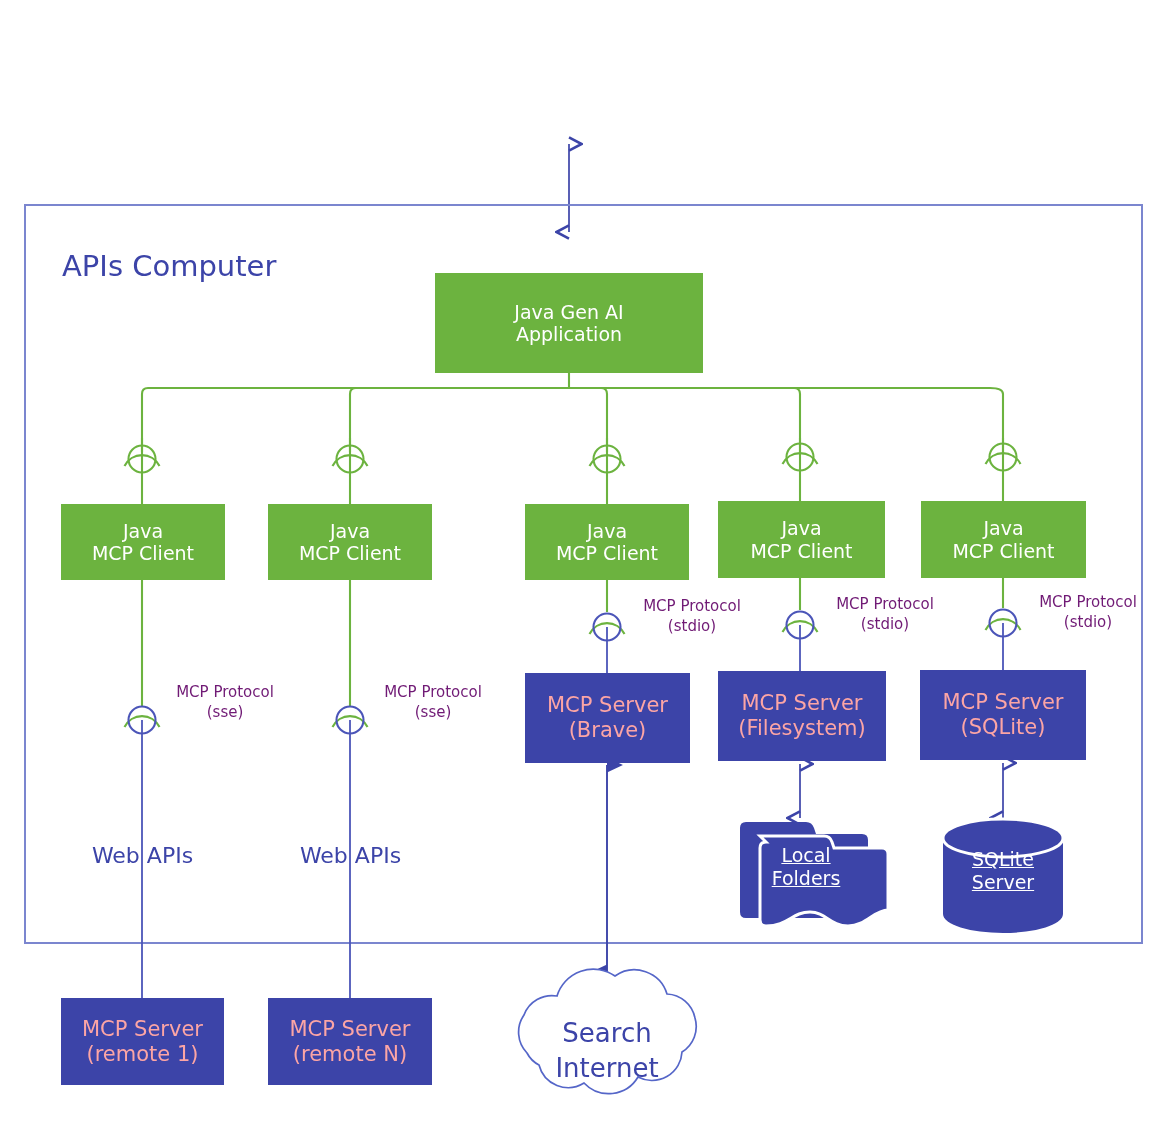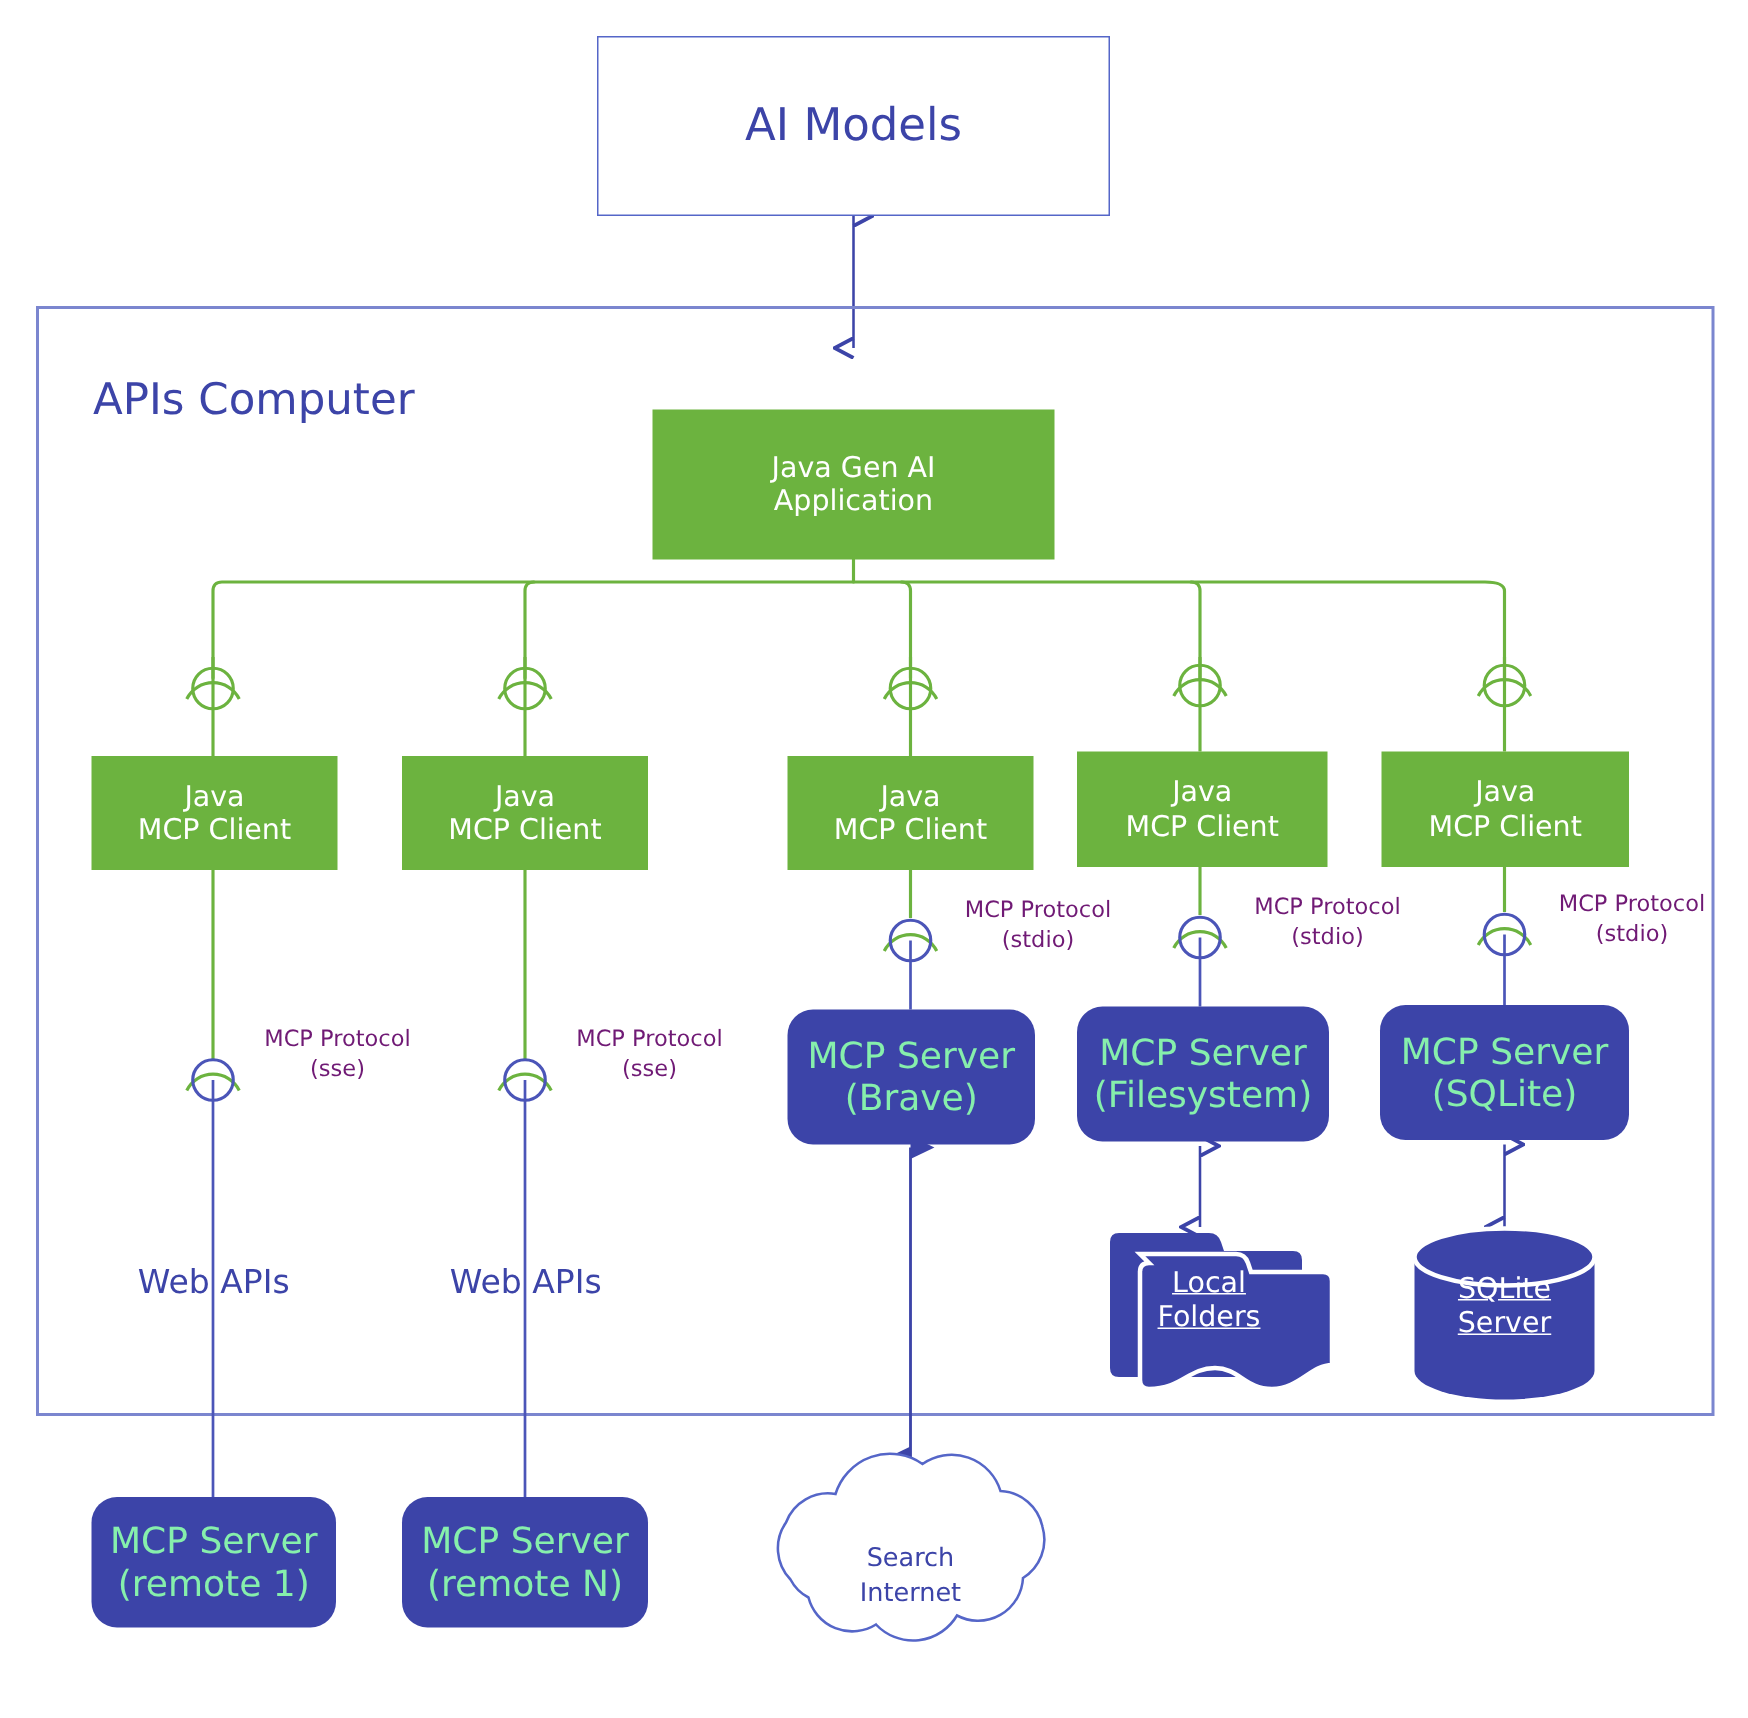--- a/index.html
+++ b/index.html
@@ -5,28 +5,28 @@
   html,body{margin:0;padding:0;background:#ffffff;}
   body{
     font-family:"DejaVu Sans","Liberation Sans",sans-serif;
     width:1165px;height:1145px;position:relative;overflow:hidden;
   }
   #stage{position:absolute;left:0;top:0;width:1165px;height:1145px;}
   svg.layer{position:absolute;left:0;top:0;width:1165px;height:1145px;}
   .node{position:absolute;display:flex;align-items:center;justify-content:center;
         text-align:center;line-height:1.18;box-sizing:border-box;}
   .green-box{background:#6CB33F;color:#ffffff;font-size:19px;}
-  .blue-box{background:#3C44A8;color:#86efac;font-size:24px;border-radius:17px;}
+  .blue-box{background:#3C44A8;color:#fca5a5;font-size:21px;}
   .ai-box{background:#ffffff;border:1.6px solid #5566C8;color:#3C44A8;font-size:30px;}
   .lbl{position:absolute;color:#701a75;font-size:15px;line-height:1.35;text-align:center;}
   .lbl-big{position:absolute;color:#3C44A8;font-size:22px;line-height:1.3;text-align:center;}
   .your-computer{position:absolute;color:#3C44A8;font-size:29px;}
   .shape-txt{position:absolute;color:#ffffff;font-size:19px;line-height:1.2;text-align:center;
              display:flex;align-items:center;justify-content:center;text-decoration:underline;}
-  .cloud-txt{position:absolute;color:#3C44A8;font-size:17px;line-height:1.35;text-align:center;
+  .cloud-txt{position:absolute;color:#3C44A8;font-size:26px;line-height:1.35;text-align:center;
              display:flex;align-items:center;justify-content:center;}
 </style>
 </head>
 <body>
 
 <div id="stage">
 
   <svg class="layer" viewBox="0 0 1165 1145">
     <defs>
       <marker id="arrU" markerWidth="9" markerHeight="9" refX="4.5" refY="8.2" orient="auto" markerUnits="strokeWidth">
@@ -152,23 +152,20 @@
                c-18,0 -22,14 -44,14 q-6,0 -6,-6 v-72 q0,-6 6,-6 Z" fill="#3C44A8" stroke="#ffffff" stroke-width="3"></path>
     </g>
 
     <g>
       <path d="M943,838 v76 a60,19 0 0 0 120,0 v-76 Z" fill="#3C44A8"></path>
       <ellipse cx="1003" cy="838" rx="60" ry="19" fill="#3C44A8"></ellipse>
       <ellipse cx="1003" cy="838" rx="60" ry="19" fill="none" stroke="#ffffff" stroke-width="3"></ellipse>
     </g>
   </svg>
 
-  <div class="node ai-box" style="left:398px;top:24px;width:342px;height:120px;">
-    <span>AI Models</span>
-  </div>
 
   <div class="your-computer" style="left:62px;top:249px;">APIs Computer</div>
 
   <div class="node green-box" style="left:435px;top:237px;width:268px;height:100px;margin-top:36px;">
     <span class="nl">Java Gen AI<br>Application</span>
   </div>
 
   <div class="node green-box" style="left:61px;top:504px;width:164px;height:76px;">
     <span class="nl">Java<br>MCP Client</span>
   </div>

